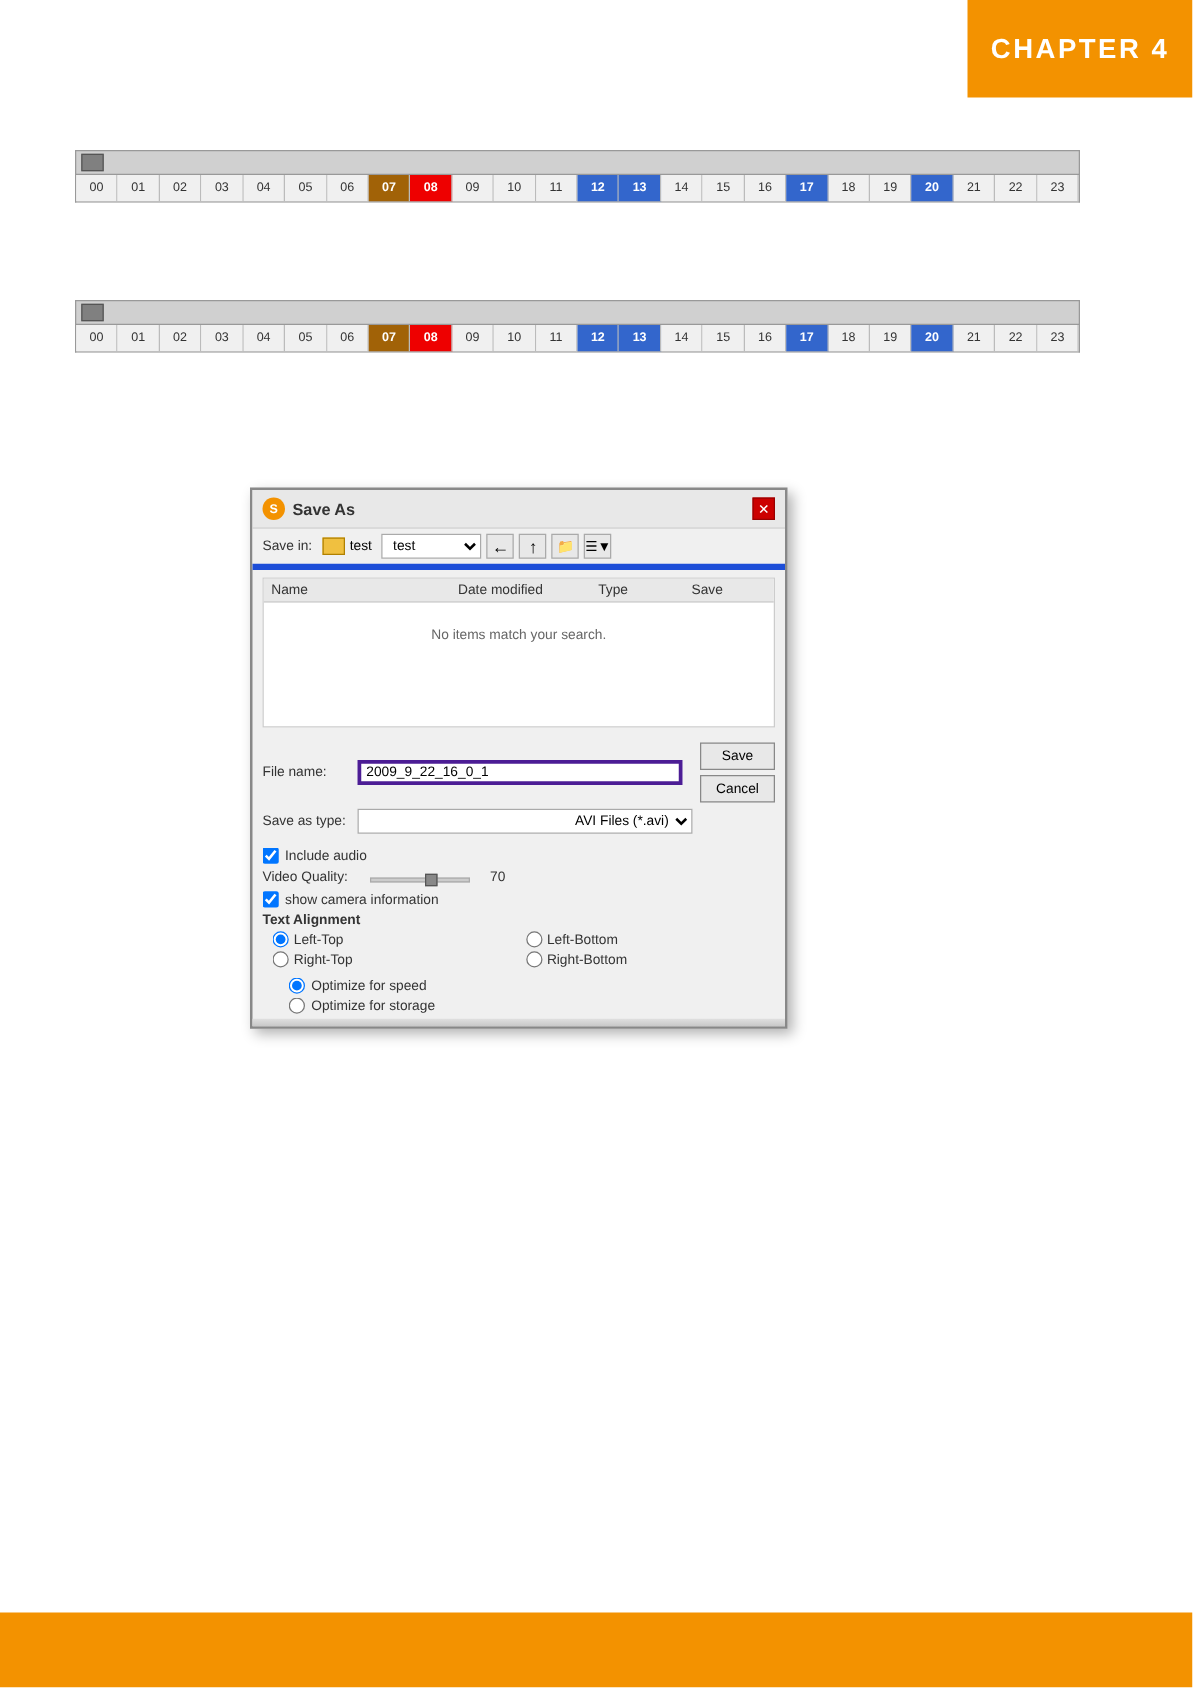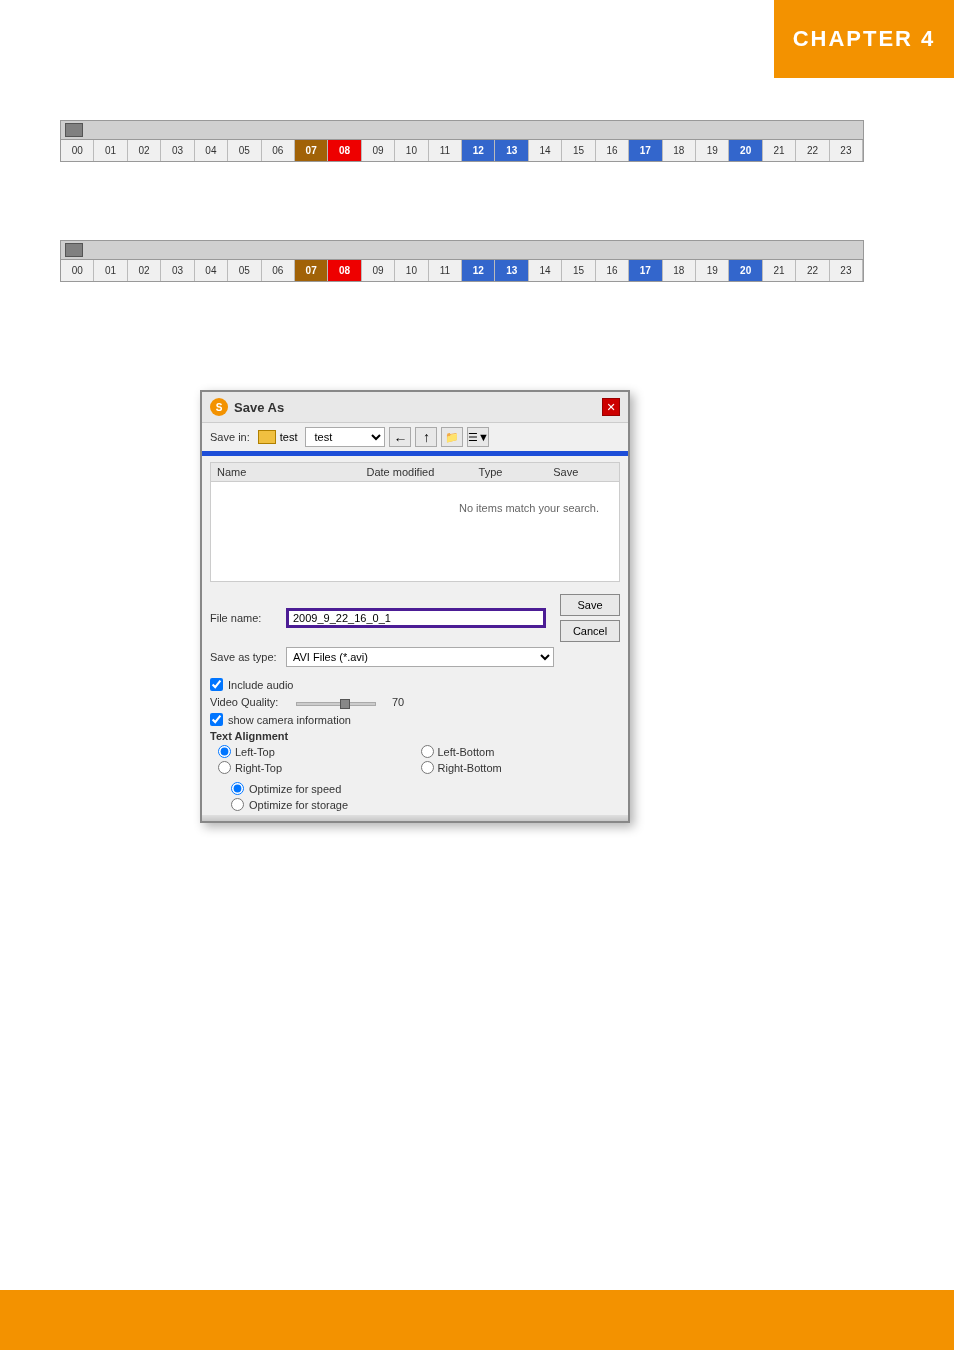--- a/index.html
+++ b/index.html
@@ -193,21 +193,21 @@
       font-size: 11px;
       font-weight: normal;
       color: #333;
     }
     .file-col-name { flex: 2; }
     .file-col-date { flex: 1.5; }
     .file-col-type { flex: 1; }
     .file-col-size { flex: 0.8; }
     .file-list-empty {
       padding: 20px;
-      text-align: right;
+      text-align: center;
       color: #666;
       font-size: 11px;
     }
     .dialog-form {
       padding: 6px 8px;
     }
     .form-row {
       display: flex;
       align-items: center;
       margin-bottom: 5px;
@@ -226,20 +226,21 @@
       padding: 2px 4px;
       font-size: 11px;
     }
     .form-select {
       flex: 1;
       height: 20px;
       border: 1px solid #aaa;
       background: white;
       padding: 1px 2px;
       font-size: 11px;
+      text-align: right;
     }
     .save-btn {
       width: 60px;
       height: 22px;
       background: #e8e8e8;
       border: 1px solid #888;
       cursor: pointer;
       font-size: 11px;
     }
     .cancel-btn {

